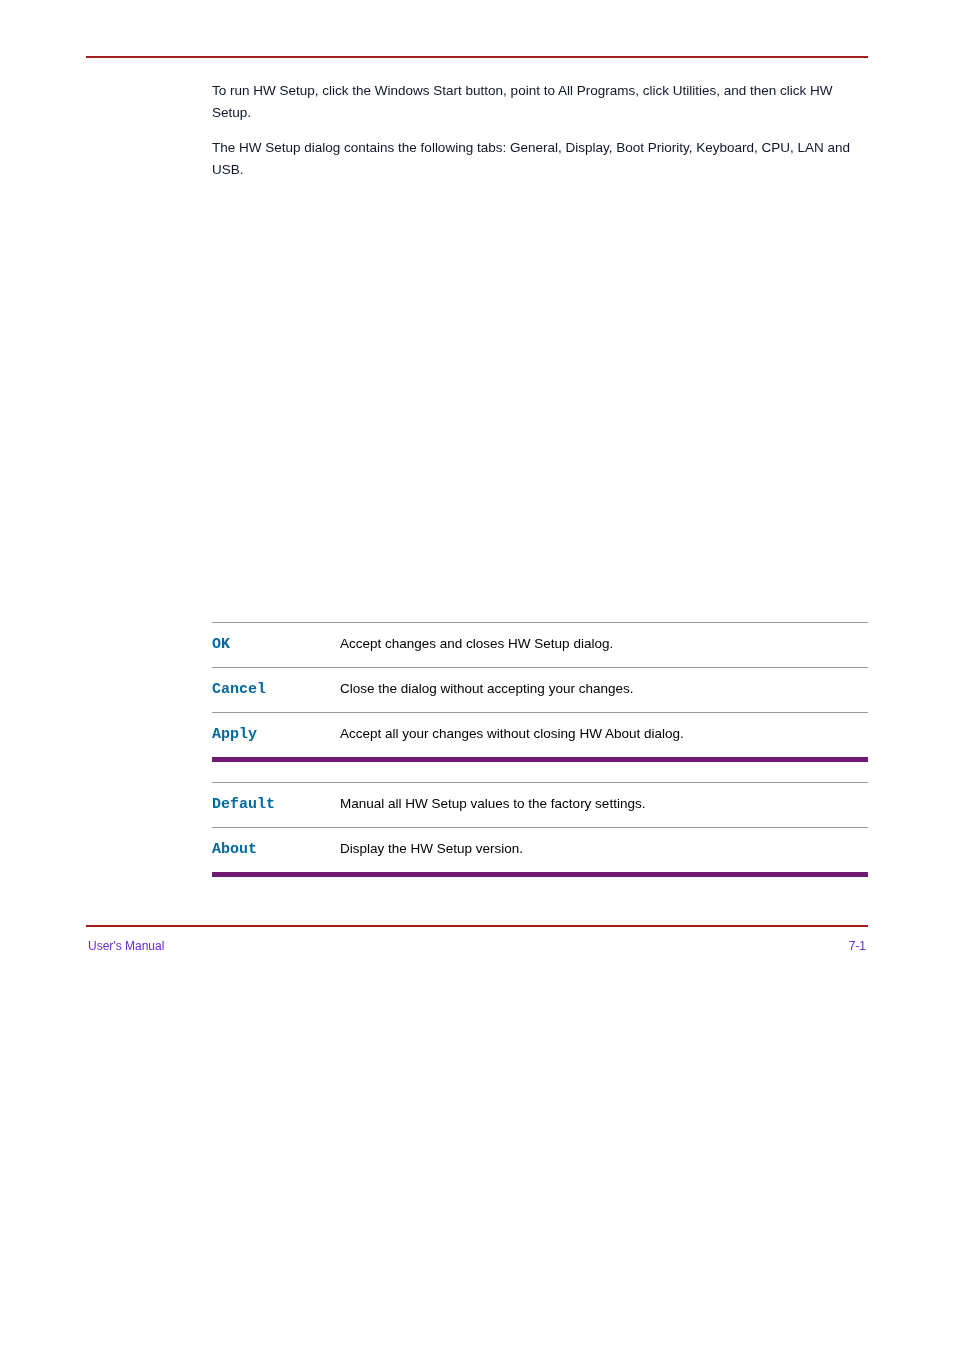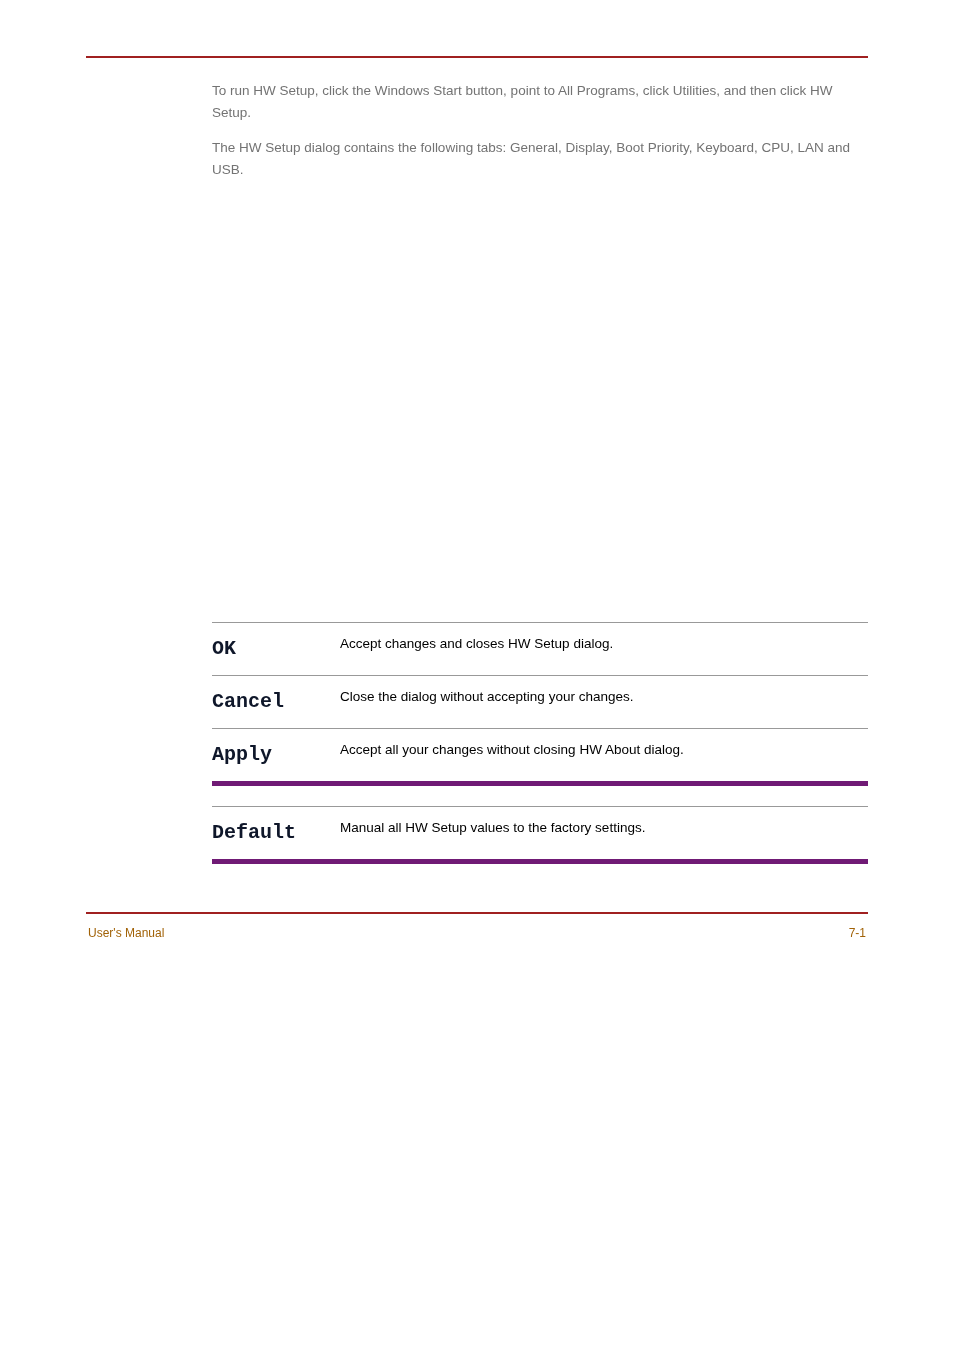--- a/index.html
+++ b/index.html
@@ -29,57 +29,57 @@
     margin-top: 32px;
     margin-bottom: 12px;
   }
   .content {
     margin-left: 126px;
     margin-right: 0;
   }
   .body-text {
     font-size: 13.5px;
     line-height: 1.6;
-    color: #737373;
+    color: #0f172a;
     margin: 0 0 14px 0;
   }
   table.def-table {
     border-collapse: collapse;
     width: 100%;
     margin-top: 8px;
     margin-bottom: 10px;
     font-size: 13.5px;
     line-height: 1.6;
   }
   table.def-table td {
     vertical-align: top;
     padding: 10px 0 10px 0;
     border-top: 1px solid #999;
   }
   table.def-table tr:last-child td { border-bottom: 5px solid #701a75; }
   table.def-table td.term {
     width: 120px;
     font-family: "Courier New", Courier, monospace;
     font-weight: bold;
-    font-size: 20px;
-    color: #0f172a;
+    font-size: 15px;
+    color: #0369a1;
     margin-left: 36px;
   }
   table.def-table td.desc {
     padding-left: 8px;
   }
   .inline-code {
     font-family: "Courier New", Courier, monospace;
     font-weight: bold;
   }
   .footer {
     display: flex;
     justify-content: space-between;
     font-size: 12px;
-    color: #a16207;
+    color: #6d28d9;
     padding: 0 2px;
   }
 </style>
 </head>
 <body>
 
 <div class="page">
 
   <hr class="top-rule">
 
@@ -121,20 +121,24 @@
     <p class="body-text" style="margin-top:-14px">
       
     </p>
 
     <table class="def-table" style="margin-top:6px">
       <tbody>
           <tr>
         <td class="term">Default</td>
         <td class="desc">Manual all HW Setup values to the factory settings.</td>
       </tr>
+      <tr>
+        <td class="term">About</td>
+        <td class="desc">Display the HW Setup version.</td>
+      </tr>
     </tbody>
       </table>
 
     <div style="height:6px"></div>
 
     <p class="body-text" style="margin-bottom:6px">
       
     </p>
 
 

